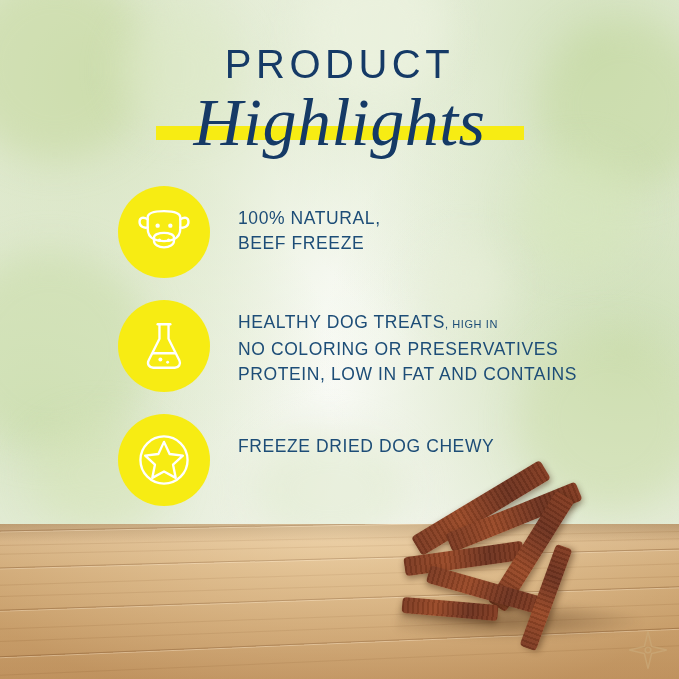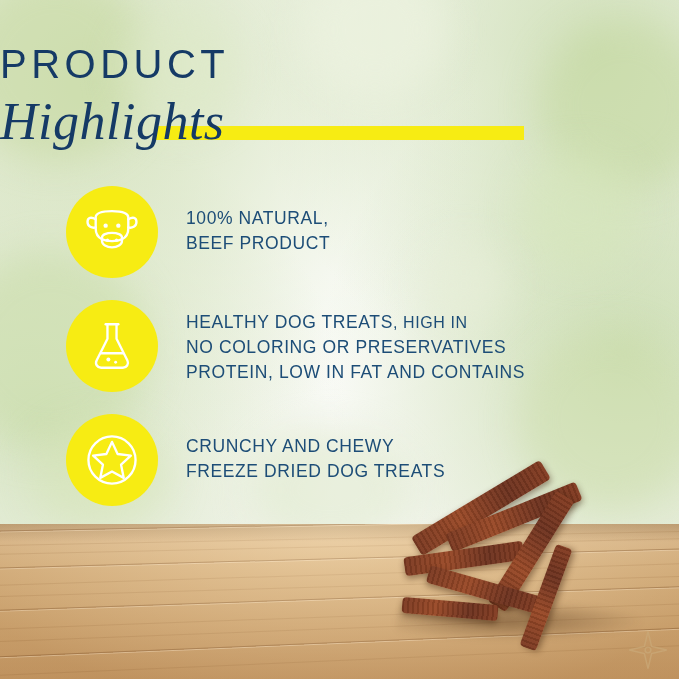--- a/index.html
+++ b/index.html
@@ -42,21 +42,21 @@
   .b7 { left: 250px;  top: 430px;  width: 160px; height: 120px; background: rgba(223,234,204,0.55); }
   .b8 { left: 30px;   top: 420px;  width: 140px; height: 110px; background: rgba(210,226,178,0.45); }
   .b9 { left: 300px;  top: -40px;  width: 150px; height: 140px; background: rgba(236,242,224,0.7); }
   .b10{ right: 170px; top: 240px;  width: 90px;  height: 90px;  background: rgba(231,239,216,0.6); }
 
   
   .title-wrap {
     position: absolute;
     left: 0; right: 0;
     top: 44px;
-    text-align: left;
+    text-align: center;
   }
   .title-main {
     font-family: "Liberation Sans", sans-serif;
     font-size: 40px;
     letter-spacing: 4.5px;
     color: #153a66;
     font-weight: 400;
     line-height: 1;
   }
   .title-script-row {
@@ -69,37 +69,37 @@
     left: 156px;
     width: 368px;
     top: 36px;
     height: 14px;
     background: #f7ec13;
   }
   .title-script {
     position: relative;
     font-family: "Liberation Serif", serif;
     font-style: italic;
-    font-size: 52px;
+    font-size: 68px;
     color: #153a66;
     line-height: 64px;
     letter-spacing: 0.5px;
   }
 
   
   .rows {
     position: absolute;
     left: 0;
     right: 0;
     top: 186px;
   }
   .row {
     display: flex;
     align-items: flex-start;
-    padding-left: 66px;
+    padding-left: 118px;
     margin-bottom: 22px;
   }
   .badge {
     flex: 0 0 auto;
     width: 92px;
     height: 92px;
     border-radius: 50%;
     background: #f7ec13;
     display: flex;
     align-items: center;
@@ -110,21 +110,21 @@
     color: #1d4d77;
     font-size: 17.5px;
     line-height: 25px;
     letter-spacing: 0.6px;
     padding-top: 20px;
     max-width: 400px;
   }
   .row-2 .row-text { padding-top: 10px; }
   .row-3 .row-text { padding-top: 20px; }
   .row-text b { font-weight: normal; }
-  .sm { font-size: 16px; }
+  .sm { font-size: 11px; }
 
   
   .wood {
     position: absolute;
     left: 0; right: 0;
     bottom: 0;
     height: 155px;
     overflow: hidden;
     background:
       linear-gradient(180deg, #e5c79c 0%, #dcb886 30%, #d3ab77 65%, #c89c68 100%);
@@ -243,21 +243,21 @@
             <path d="M21 38c0 -3 5 -5 11 -5s11 2 11 5v4c0 4 -5 7 -11 7s-11 -3 -11 -7z"></path>
             <circle cx="25" cy="25" r="2.4" fill="#ffffff" stroke="none"></circle>
             <circle cx="39" cy="25" r="2.4" fill="#ffffff" stroke="none"></circle>
             <circle cx="27" cy="41" r="1.8" fill="#ffffff" stroke="none"></circle>
             <circle cx="37" cy="41" r="1.8" fill="#ffffff" stroke="none"></circle>
           </g>
         </svg>
       </div>
       <div class="row-text">
         <div>100% NATURAL,</div>
-        <div>BEEF PRODUCT</div>
+        <div>BEEF FREEZE</div>
       </div>
     </div>
 
     <div class="row row-2">
       <div class="badge">
         <svg width="58" height="58" viewBox="0 0 64 64">
           <g fill="none" stroke="#ffffff" stroke-width="2.6" stroke-linecap="round" stroke-linejoin="round">
             <path d="M25 8h14"></path>
             <path d="M27 8v16L15 48c-2 4 1 8 5 8h24c4 0 7 -4 5 -8L37 24V8"></path>
             <path d="M20 40h24"></path>
@@ -274,22 +274,21 @@
     </div>
 
     <div class="row row-3">
       <div class="badge">
         <svg width="58" height="58" viewBox="0 0 64 64">
           <circle cx="32" cy="32" r="26" fill="none" stroke="#ffffff" stroke-width="2.6"></circle>
           <path d="M32 12l6.2 13.4 14.6 1.8 -10.8 10 2.9 14.5L32 44.6 19.1 51.7 22 37.2 11.2 27.2l14.6 -1.8z" fill="none" stroke="#ffffff" stroke-width="2.6" stroke-linejoin="round"></path>
         </svg>
       </div>
       <div class="row-text">
-        <div><b>CRUNCHY</b> AND <b>CHEWY</b></div>
-        <div>FREEZE DRIED DOG <b>TREATS</b></div>
+        <div>FREEZE DRIED DOG <b>CHEWY</b></div>
       </div>
     </div>
 
   </div>
 
   <div class="wood">
     <div class="wood-shadow"></div>
     <div class="plank" style="top:0px;    transform: rotate(-1.1deg);"></div>
     <div class="plank" style="top:34px;   transform: rotate(-1.6deg);"></div>
     <div class="plank" style="top:74px;   transform: rotate(-2.0deg);"></div>

